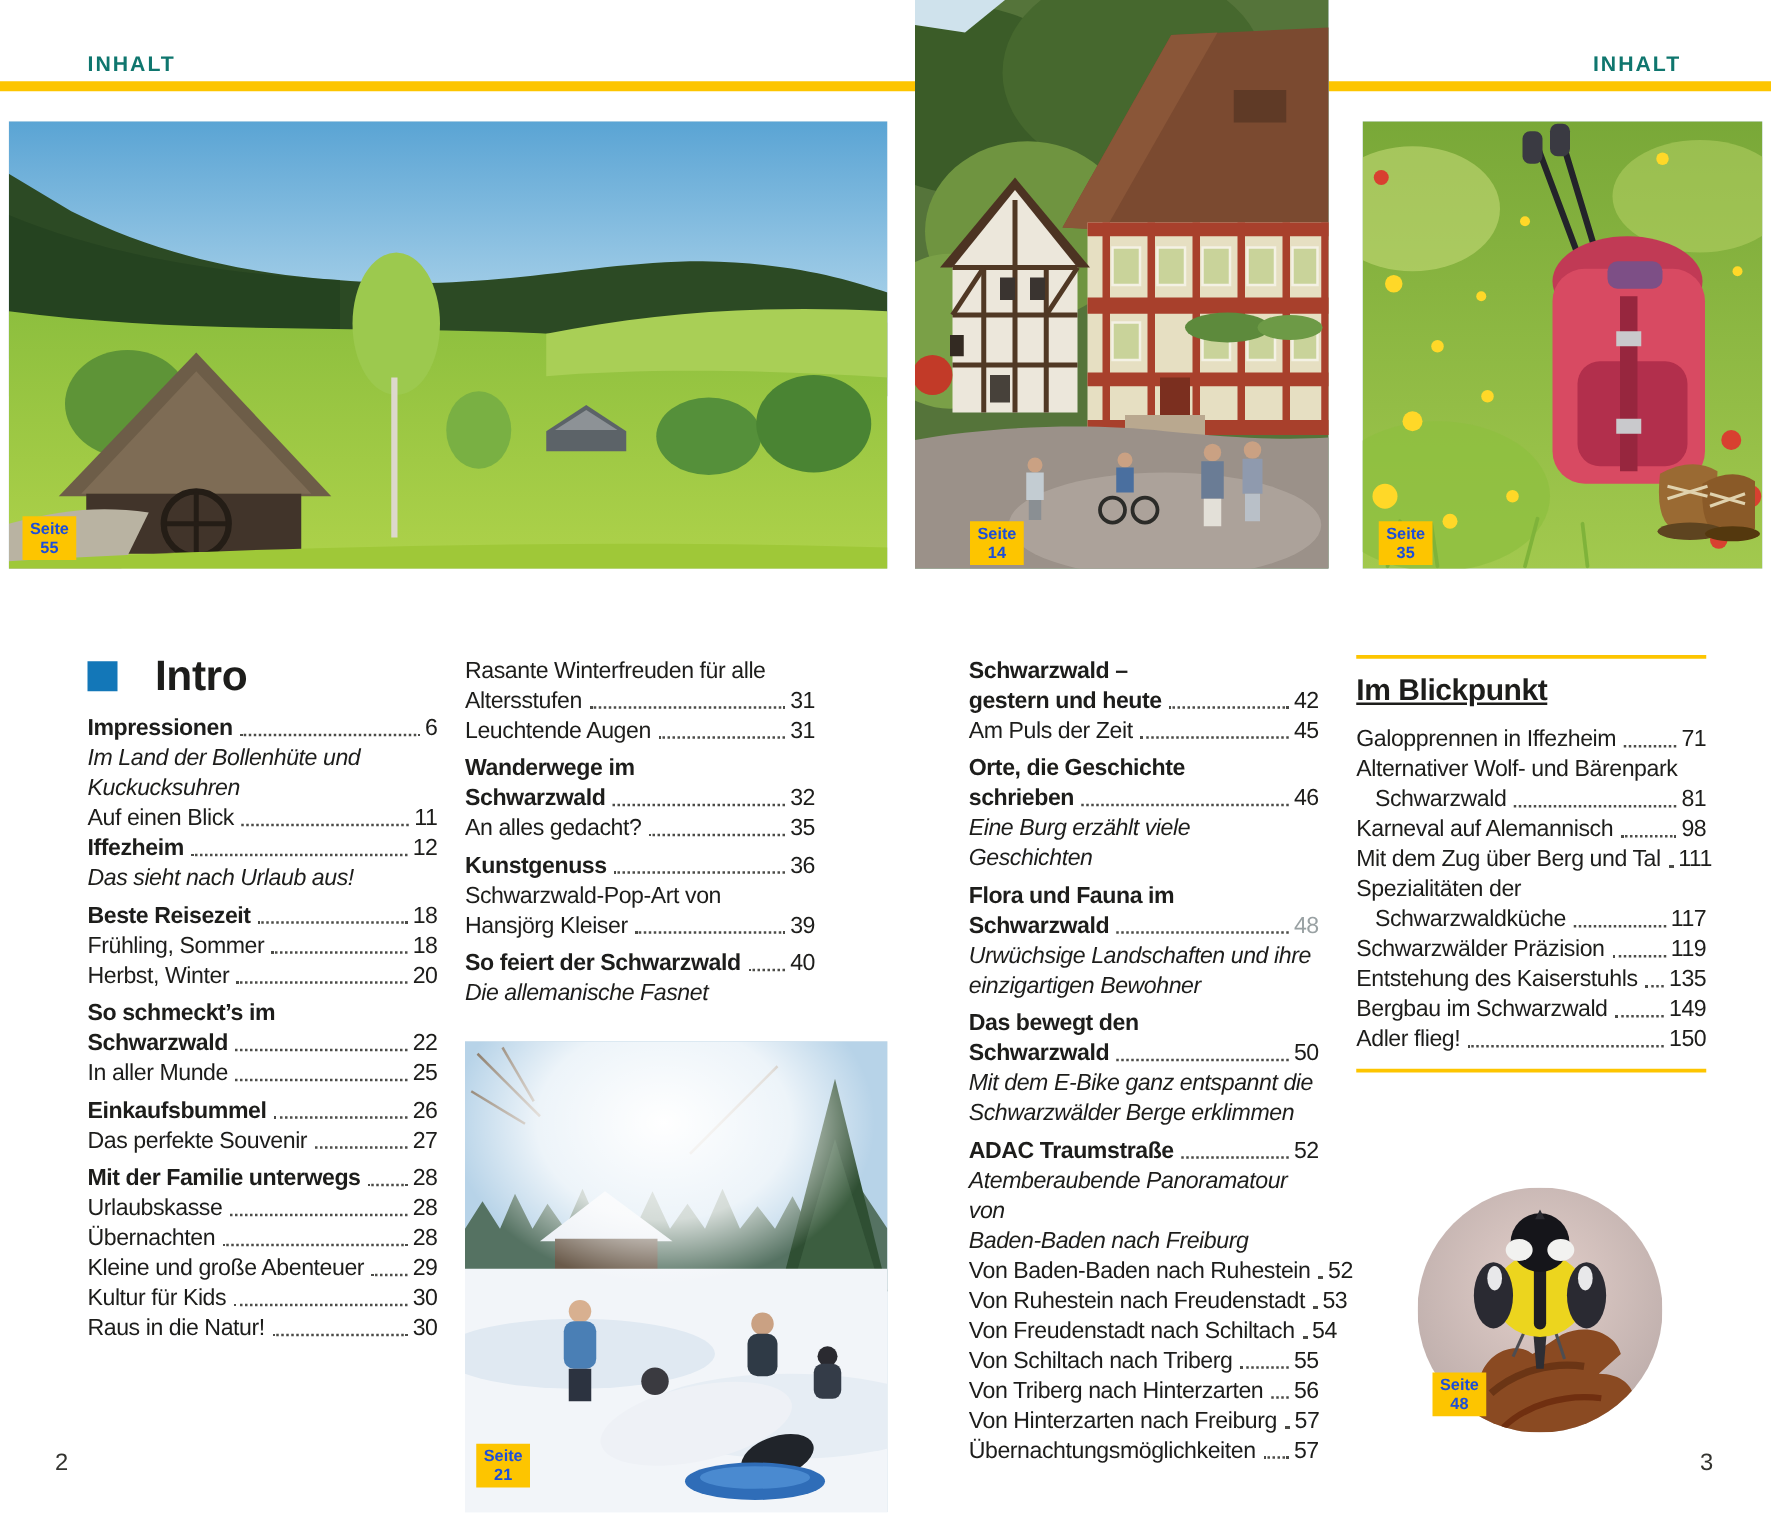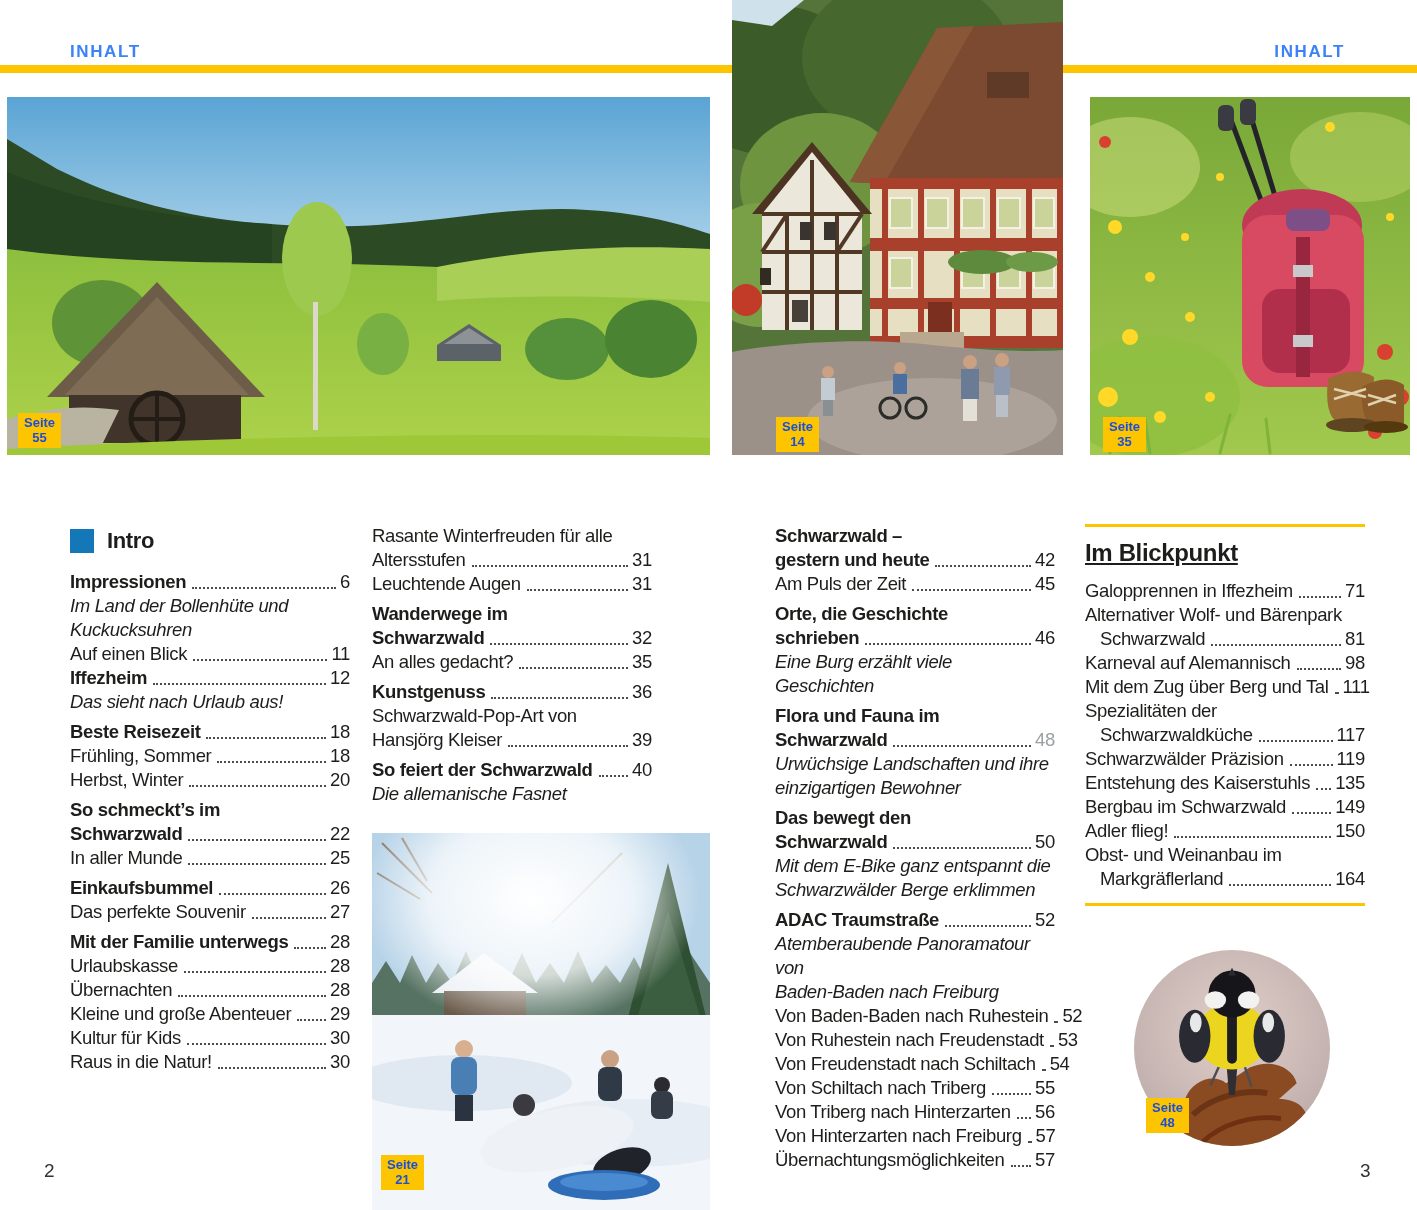--- a/index.html
+++ b/index.html
@@ -1,37 +1,37 @@
 <!DOCTYPE html>
 <html><head>
 <meta charset="utf-8">
 <style>
   html,body{margin:0;padding:0;background:#ffffff;}
   .page{position:relative;width:1417px;height:1210px;background:#fff;overflow:hidden;
         font-family:"Liberation Sans",sans-serif;color:#1d1d1b;}
-  .hdr{position:absolute;top:42px;font-size:17px;font-weight:700;letter-spacing:1.6px;color:#3b82f6;z-index:3;}
+  .hdr{position:absolute;top:42px;font-size:17px;font-weight:700;letter-spacing:1.6px;color:#0f766e;z-index:3;}
   .hdr.left{left:70px;}
   .hdr.right{right:72px;}
   .rulebar{position:absolute;left:0;right:0;top:65px;height:8px;background:#fdc500;z-index:1;}
   .photo{position:absolute;z-index:2;overflow:hidden;background:#cfe0ea;}
   .photo svg{display:block;width:100%;height:100%;}
   .badge{position:absolute;z-index:6;background:#fdc500;color:#1d4ed8;text-align:center;
          font-size:13px;line-height:15px;font-weight:700;padding:2px 6px 3px;}
   .badge span{display:block;}
   .circle{position:absolute;left:1134px;top:950px;width:196px;height:196px;border-radius:50%;
           overflow:hidden;z-index:2;}
   .circle svg{display:block;width:100%;height:100%;}
   .pagenum{position:absolute;bottom:28px;font-size:19px;color:#33332f;z-index:3;}
   .pagenum.l{left:44px;} .pagenum.r{left:1360px;}
 
   .toccol{position:absolute;top:524px;width:280px;font-size:18.5px;line-height:24px;
           letter-spacing:-0.35px;z-index:2;}
   #col1{left:70px;} #col2{left:372px;} #col3{left:775px;} #col4{left:1085px;}
 
-  .sect{display:flex;align-items:center;gap:13px;font-size:22px;line-height:34px;font-weight:700;
+  .sect{display:flex;align-items:center;gap:30px;font-size:34px;line-height:34px;font-weight:700;
         margin:22px 0 12px;}
   .toccol .sect:first-child{margin-top:0;}
   .sect .sq{width:24px;height:24px;flex:none;}
   .bp-head{font-size:24px;line-height:28px;font-weight:700;margin:0 0 12px;text-decoration:underline;}
   .rule{height:3px;background:#fdc500;}
   .rule.top{margin-bottom:12px;}
   .rule.bottom{margin-top:12px;}
 
   .entry.b{font-weight:700;}
   .entry.group{margin-top:6px;text-align:center;}
@@ -700,29 +700,18 @@
           <span class="pg">149</span>
         </div>
       </div>
       <div class="entry">
         <div class="line">
           <span class="t">Adler flieg!</span>
           <span class="dots"></span>
           <span class="pg">150</span>
         </div>
       </div>
-      <div class="entry">
-        <div class="line">
-          <span class="t">Obst- und Weinanbau im</span>
-        </div>
-        <div class="line">
-          <span class="cont-pad"></span>
-          <span class="t">Markgräflerland</span>
-          <span class="dots"></span>
-          <span class="pg">164</span>
-        </div>
-      </div>
       <div class="rule bottom"></div>
     </div>
 
   <div class="pagenum l">2</div>
   <div class="pagenum r">3</div>
 </div>
 
 </body></html>

